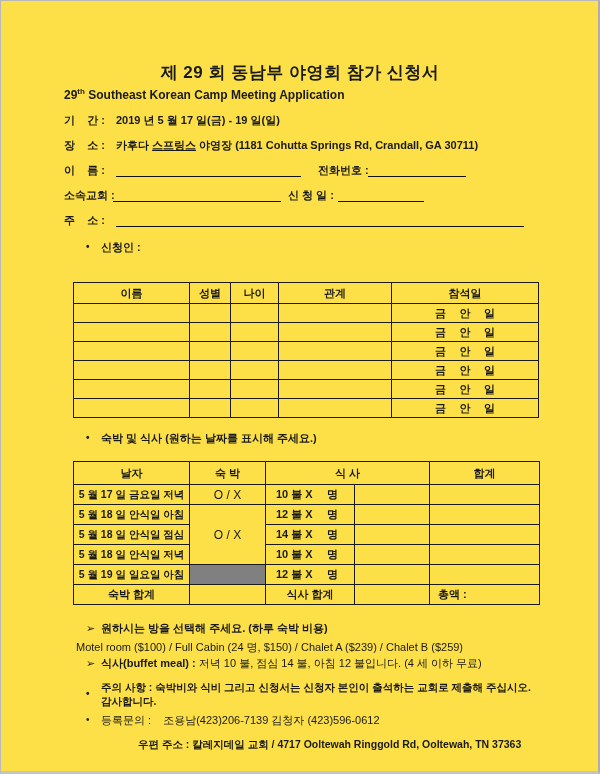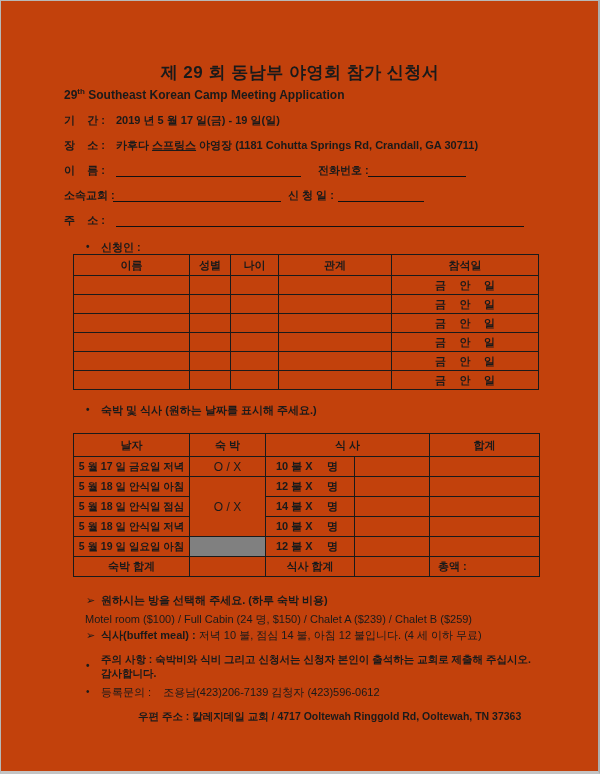--- a/index.html
+++ b/index.html
@@ -1,20 +1,20 @@
 <!DOCTYPE html>
 <html><head>
 <meta charset="utf-8">
 <style>
   html,body{margin:0;padding:0;background:#ffffff;}
   .page{
     position:relative;
     width:600px;height:774px;
     box-sizing:border-box;
-    background:#c2410c;
+    background:#fde047;
     border-top:1px solid #b8b8b8;
     border-left:1px solid #b8b8b8;
     border-right:2px solid #adadad;
     border-bottom:3px solid #c4c4c4;
     font-family:"Liberation Sans","DejaVu Sans",sans-serif;
     color:#1a1a1a;
     overflow:hidden;
   }
   .content{padding:0 62px 0 63px;}
   .doc-title{margin-top:60px;text-align:center;font-size:17px;font-weight:bold;letter-spacing:.5px;}
@@ -28,36 +28,36 @@
   .b185{width:185px;} .b98{width:98px;} .b408{width:408px;} .b168{width:168px;} .b86{width:86px;}
   .gap17{margin-left:17px;} .gap7{margin-left:7px;}
   .uline{text-decoration:underline;}
   .bullet-line{display:flex;align-items:center;font-size:11px;font-weight:bold;height:14px;line-height:14px;}
   .bullet-line .mark{flex:none;width:15px;margin-left:22px;font-size:10px;}
   .applicants-bullet{margin-top:13px;}
   .lodging-bullet{margin-top:13px;}
   table{border-collapse:collapse;table-layout:fixed;margin-left:9px;}
   td{border:1px solid #1a1a1a;font-size:11px;text-align:center;vertical-align:middle;padding:0;overflow:hidden;}
   .th{font-weight:bold;}
-  .t1{width:465px;margin-top:0;}
+  .t1{width:465px;margin-top:28px;}
   .t1 .hrow td{height:20px;}
   .t1 .drow td{height:18px;}
   .t1 .attend{font-weight:bold;word-spacing:7px;font-family:Liberation Mono, monospace;}
   .t2{width:466px;margin-top:16px;}
   .t2 .hrow td{height:22px;}
   .t2 .drow td{height:19px;}
   .t2 .date{font-weight:bold;font-size:10.5px;}
   .t2 .ox{font-weight:normal;font-size:12px;}
   .gray{background:#808080;}
   .meal-wrap{display:flex;justify-content:space-between;padding:0 16px 0 10px;font-weight:bold;}
   .total-label{text-align:left;padding-left:8px;font-weight:bold;}
   .note-line{display:flex;align-items:center;font-size:11px;height:14px;line-height:14px;}
   .note-line .mark{flex:none;width:15px;margin-left:22px;}
   .room-select{margin-top:16px;font-weight:bold;}
-  .room-options{margin-top:5px;margin-left:21px;font-size:11px;height:14px;line-height:14px;}
+  .room-options{margin-top:5px;margin-left:12px;font-size:11px;height:14px;line-height:14px;}
   .meal-note{margin-top:2px;}
   .meal-note .bold{font-weight:bold;}
   .foot-line{display:flex;align-items:center;font-size:10.5px;height:14px;line-height:14px;}
   .foot-line .dot{flex:none;width:15px;margin-left:22px;font-size:10px;}
   .caution{margin-top:17px;font-weight:bold;}
   .registration{margin-top:12px;}
   .registration .reg-label{font-weight:normal;font-size:11px;margin-right:12px;}
   .registration .reg-contacts{font-size:11px;}
   .mailing{margin-top:10px;margin-left:74px;font-size:10.5px;font-weight:bold;height:14px;line-height:14px;}
 </style>

